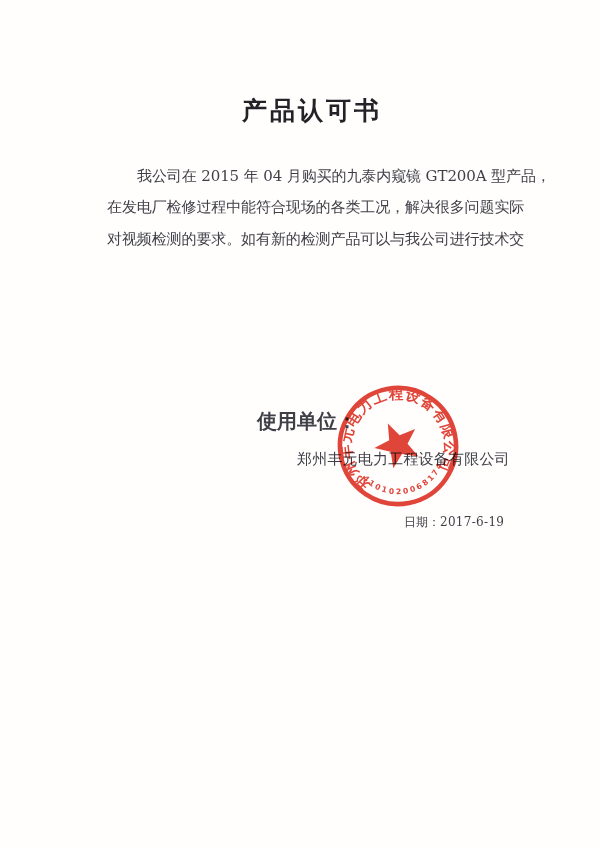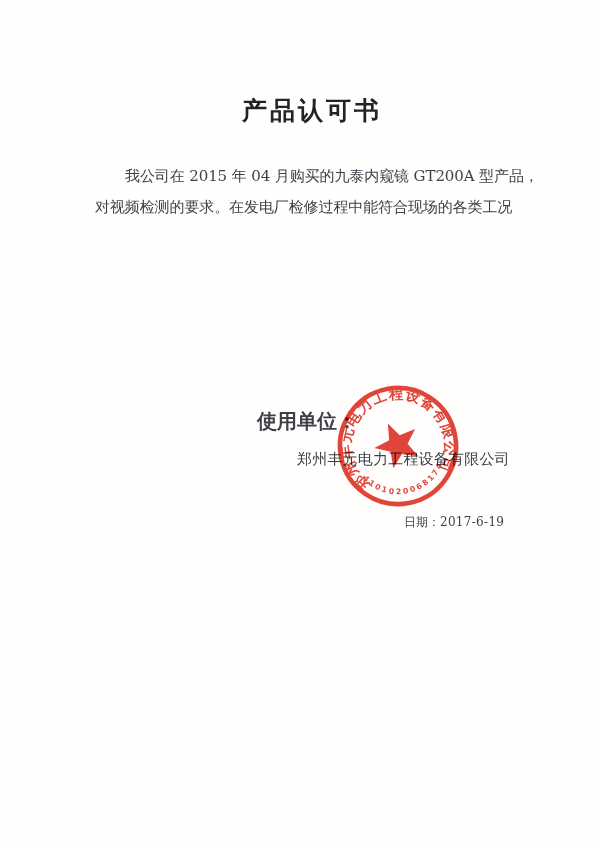--- a/index.html
+++ b/index.html
@@ -20,21 +20,21 @@
     width: 100%;
     margin: 0;
     text-align: center;
     font-size: 25px;
     font-weight: 700;
     letter-spacing: 3px;
     color: #232327;
   }
   .doc-body {
     position: absolute;
-    left: 95px;
+    left: 107px;
     top: 161px;
     width: 480px;
   }
   .body-line {
     height: 31.4px;
     line-height: 31.4px;
     font-size: 15px;
     letter-spacing: -0.1px;
     white-space: nowrap;
   }
@@ -87,21 +87,22 @@
 </style>
 </head>
 <body>
 
 <div class="page">
 
   <h1 class="doc-title">产品认可书</h1>
 
   <div class="doc-body">
     <div class="body-line indent">我公司在 2015 年 04 月购买的九泰内窥镜 GT200A 型产品，</div>
-    <div class="body-line">对视频检测的要求。在发电厂检修过程中能符合现场的各类工况</div>
+    <div class="body-line">在发电厂检修过程中能符合现场的各类工况，解决很多问题实际</div>
+    <div class="body-line">对视频检测的要求。如有新的检测产品可以与我公司进行技术交</div>
   </div>
 
   <div class="sig-label">使用单位：</div>
 
   <div class="sig-company">郑州丰元电力工程设备有限公司</div>
 
   <div class="seal">
     <svg width="154" height="154" viewBox="0 0 150 150">
       <g transform="rotate(-11 75 75)">
         <circle cx="75" cy="75" r="56.5" fill="none" stroke-width="4.5" stroke="#de372b"></circle>

